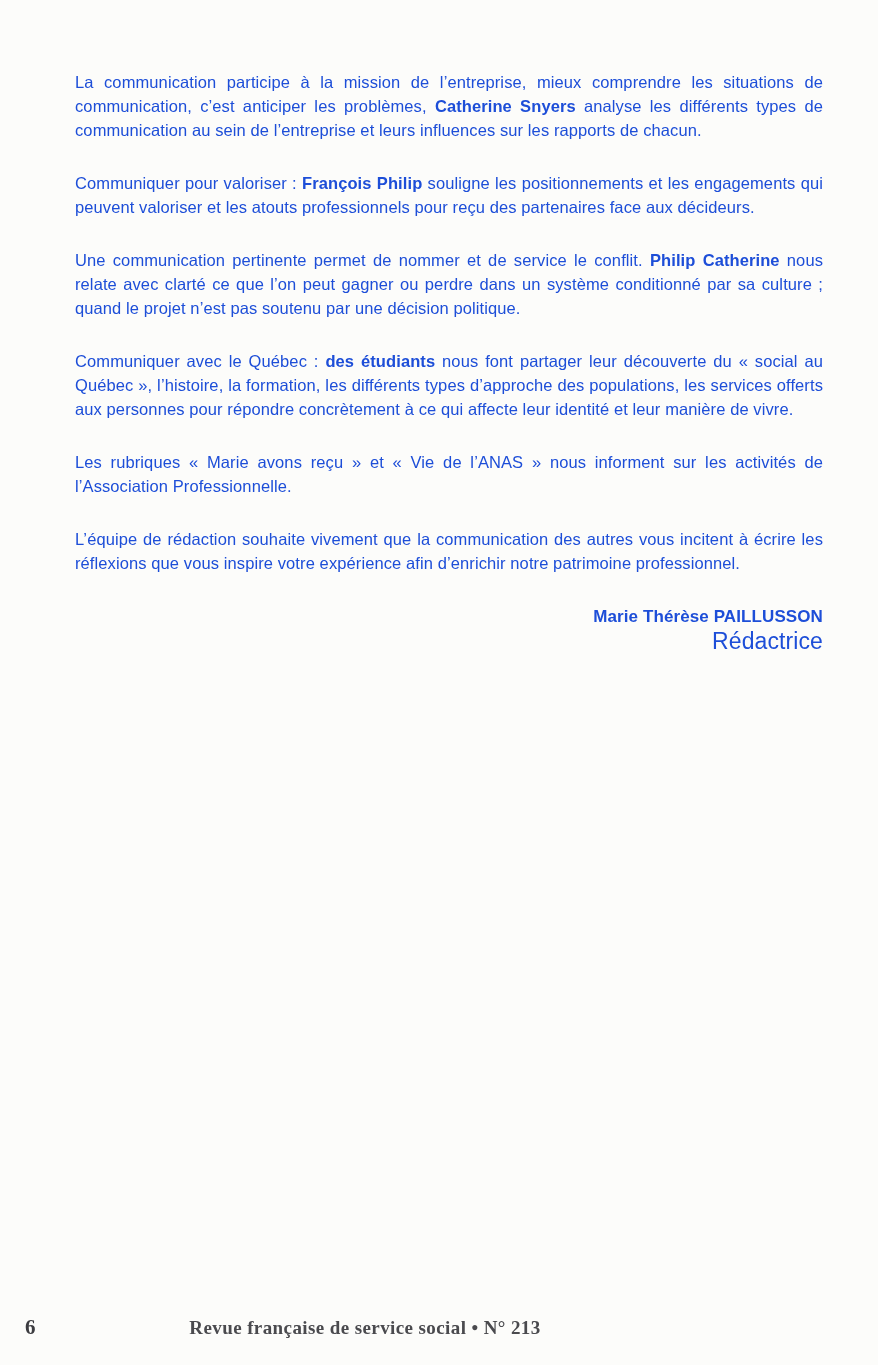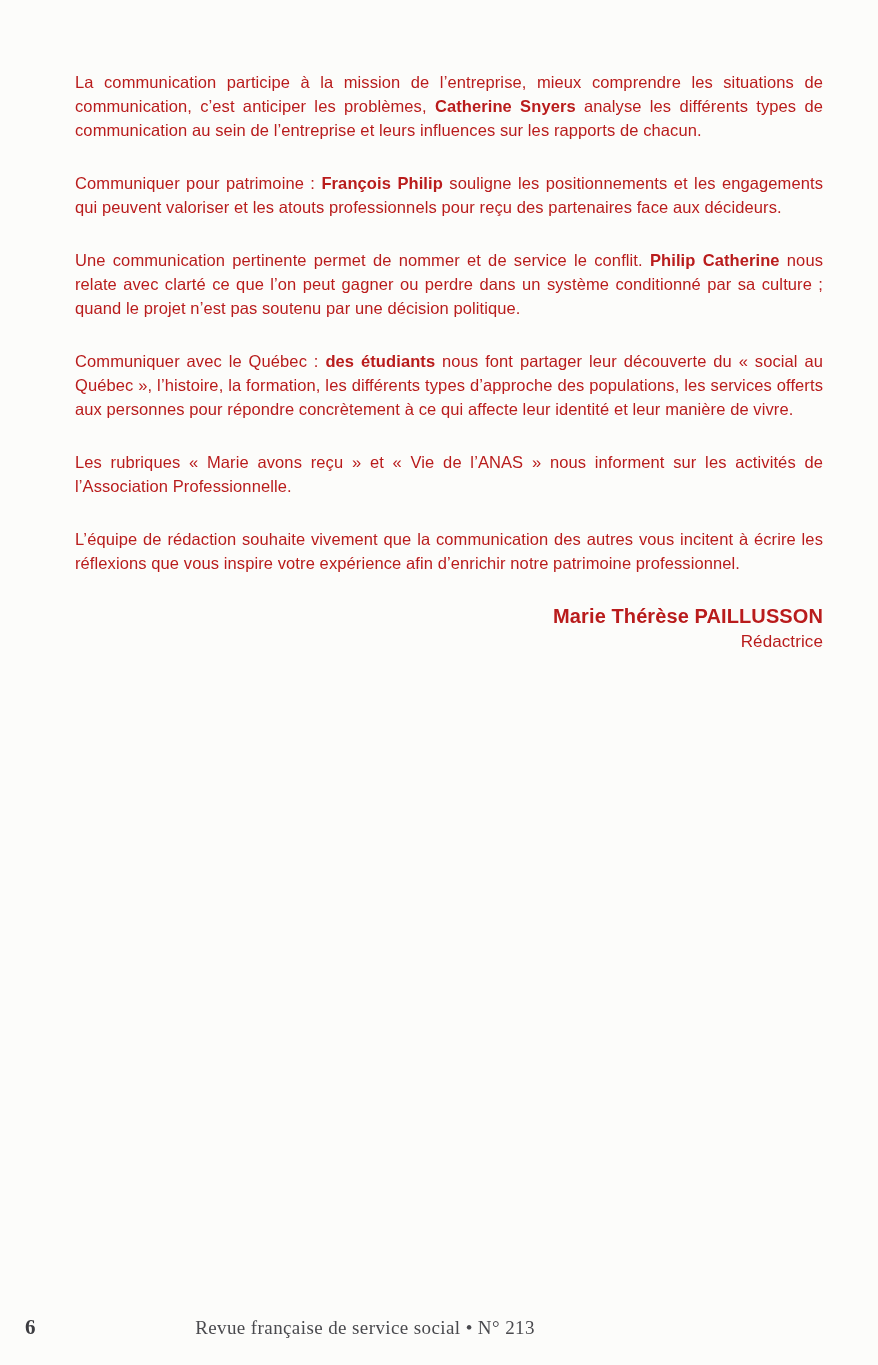--- a/index.html
+++ b/index.html
@@ -18,73 +18,73 @@
     position: absolute;
     inset: 0;
   }
   .text-block {
     position: absolute;
     left: 75px;
     top: 70px;
     width: 748px;
     font-size: 16.5px;
     line-height: 24px;
-    color: #b91c1c;
+    color: #1d4ed8;
     text-align: justify;
     letter-spacing: 0.1px;
   }
   .para {
     margin: 0 0 29px 0;
   }
   .b {
     font-weight: bold;
   }
   .signature {
     margin-top: 28px;
     text-align: right;
     line-height: 25px;
   }
   .sig-name {
     font-weight: bold;
-    font-size: 20px;
+    font-size: 17px;
   }
   .sig-role {
-    font-size: 17px;
+    font-size: 23px;
   }
   .footer-page-num {
     position: absolute;
     left: 25px;
     top: 1315px;
     font-family: "Liberation Serif", serif;
     font-weight: bold;
     font-size: 21px;
     color: #3c3c40;
   }
   .footer-title {
     position: absolute;
     left: 0;
     top: 1317px;
     width: 730px;
     text-align: center;
     font-family: "Liberation Serif", serif;
-    font-weight: normal;
+    font-weight: bold;
     font-size: 19px;
     letter-spacing: 0.4px;
     color: #4a4a4e;
   }
 </style>
 </head>
 <body>
 
 <div class="page">
 
   <div class="text-block">
     <div>
         <p class="para"><span>La communication participe à la mission de l’entreprise, mieux comprendre les situations de communication, c’est anticiper les problèmes, </span><span class="b">Catherine Snyers</span><span> analyse les différents types de communication au sein de l’entreprise et leurs influences sur les rapports de chacun.</span></p>
-        <p class="para"><span>Communiquer pour patrimoine : </span><span class="b">François Philip</span><span> souligne les positionnements et les engagements qui peuvent valoriser et les atouts professionnels pour reçu des partenaires face aux décideurs.</span></p>
+        <p class="para"><span>Communiquer pour valoriser : </span><span class="b">François Philip</span><span> souligne les positionnements et les engagements qui peuvent valoriser et les atouts professionnels pour reçu des partenaires face aux décideurs.</span></p>
         <p class="para"><span>Une communication pertinente permet de nommer et de service le conflit. </span><span class="b">Philip Catherine</span><span> nous relate avec clarté ce que l’on peut gagner ou perdre dans un système conditionné par sa culture ; quand le projet n’est pas soutenu par une décision politique.</span></p>
         <p class="para"><span>Communiquer avec le Québec : </span><span class="b">des étudiants</span><span> nous font partager leur découverte du « social au Québec », l’histoire, la formation, les différents types d’approche des populations, les services offerts aux personnes pour répondre concrètement à ce qui affecte leur identité et leur manière de vivre.</span></p>
         <p class="para"><span>Les rubriques « Marie avons reçu » et « Vie de l’ANAS » nous informent sur les activités de l’Association Professionnelle.</span></p>
         <p class="para"><span>L’équipe de rédaction souhaite vivement que la communication des autres vous incitent à écrire les réflexions que vous inspire votre expérience afin d’enrichir notre patrimoine professionnel.</span></p>
       </div>
 
     <div class="signature">
       <div class="sig-name">Marie Thérèse PAILLUSSON</div>
       <div class="sig-role">Rédactrice</div>
     </div>

